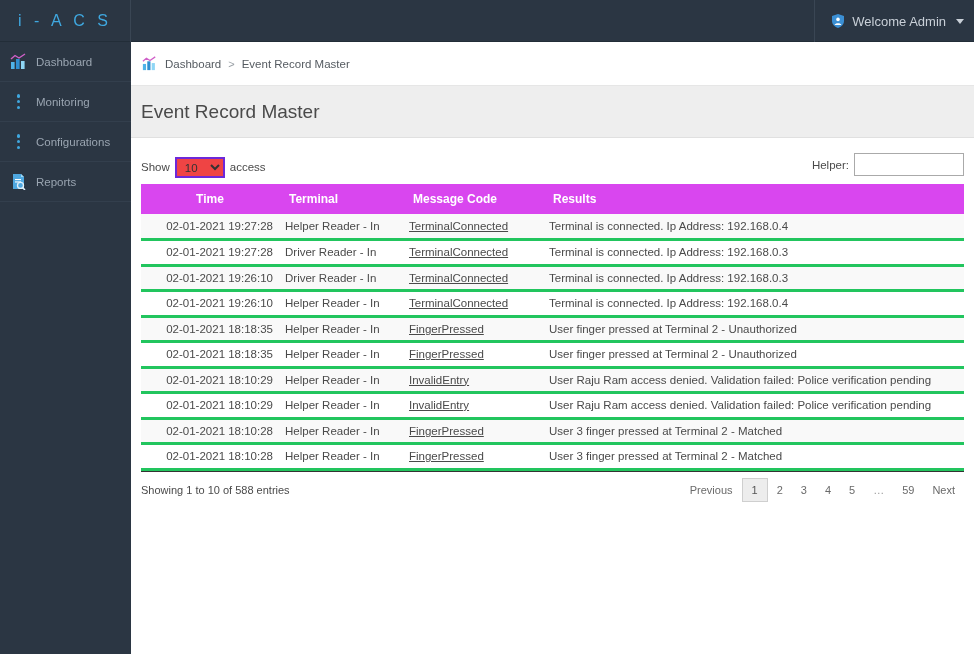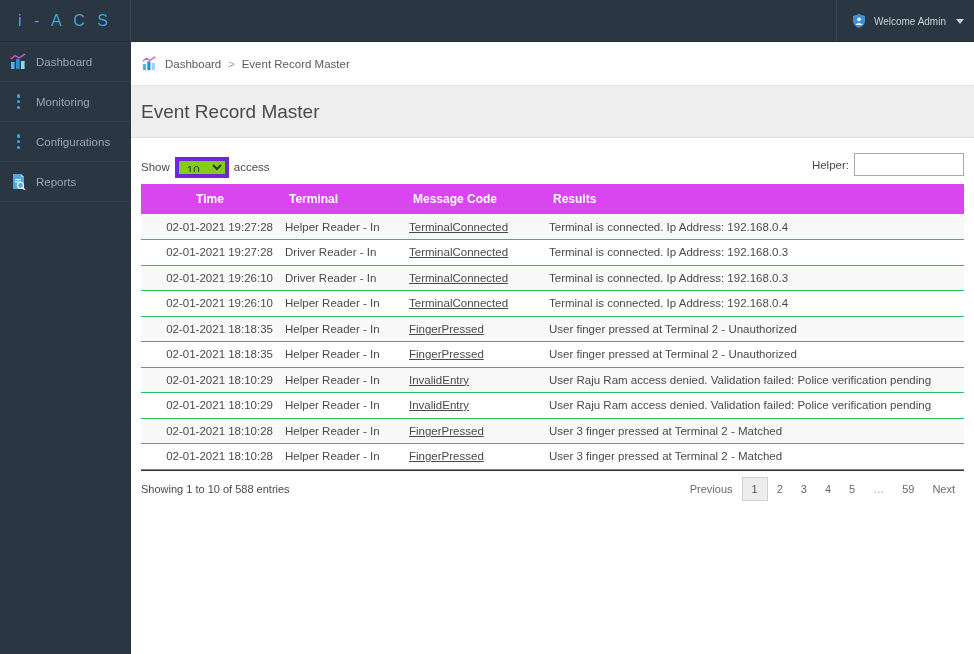--- a/index.html
+++ b/index.html
@@ -22,21 +22,21 @@
     display: flex; align-items: center; justify-content: center;
     color: #3fa8e0; font-size: 16px; letter-spacing: 4px;
     border-right: 1px solid #3a4654;
   }
   .topbar-right {
     position: absolute; right: 10px; top: 0; height: 42px;
     display: flex; align-items: center; gap: 6px;
     padding-left: 14px;
     border-left: 1px solid #3a4654;
   }
-  .welcome-label { color: #c9d0d8; font-size: 10px; }
+  .welcome-label { color: #c9d0d8; font-size: 13px; }
   .user-badge-icon { width: 12px; height: 14px; display:block; }
   .caret-down {
     width: 0; height: 0; margin-left: 4px;
     border-left: 4px solid transparent;
     border-right: 4px solid transparent;
     border-top: 5px solid #c9d0d8;
   }
 
   
   .sidebar {
@@ -79,21 +79,21 @@
 
   .table-controls {
     position: relative; height: 34px;
     display: flex; align-items: center;
   }
   .length-ctrl { display: flex; align-items: center; gap: 5px; font-size: 11.5px; color: #4a4a4a; }
   .length-select {
     font-family: "Liberation Sans", sans-serif;
     font-size: 11.5px; color: #333;
     padding: 2px 2px 2px 4px;
-    border: 4px solid #6d28d9; background: #84cc16;
+    border: 2px solid #6d28d9; background: #ef4444;
     height: 21px;
   }
   .search-ctrl {
     position: absolute; right: 0; top: 3px;
     display: flex; align-items: center; gap: 5px;
     font-size: 11.5px; color: #4a4a4a;
   }
   .search-input {
     width: 110px; height: 23px;
     border: 1px solid #aaa; background: #fff;
@@ -105,21 +105,21 @@
   table.grid thead th {
     background: #d946ef; color: #ffffff;
     font-size: 12px; font-weight: bold;
     height: 30px; text-align: left;
     padding: 0 6px; border: none;
   }
   table.grid thead th.col-time { width: 138px; text-align: center; }
   table.grid thead th.col-terminal { width: 124px; padding-left: 10px;}
   table.grid thead th.col-msg { width: 140px; padding-left: 10px;}
   table.grid thead th.col-results { padding-left: 10px;}
-  table.grid tbody tr { border-bottom: 1px solid #22c55e; }
+  table.grid tbody tr { border-bottom: 3px solid #22c55e; }
   table.grid tbody tr:nth-child(odd) { background: #f9f9f9; }
   table.grid tbody tr:nth-child(even) { background: #ffffff; }
   table.grid tbody td {
     font-size: 11.5px; color: #4a4a4a;
     height: 25.5px; padding: 0 6px;
     white-space: nowrap; overflow: hidden; text-overflow: ellipsis;
   }
   td.c-time { text-align: right; padding-right: 14px; }
   td.c-terminal { padding-left: 10px; }
   td.c-msg { padding-left: 10px; text-decoration: underline; }

